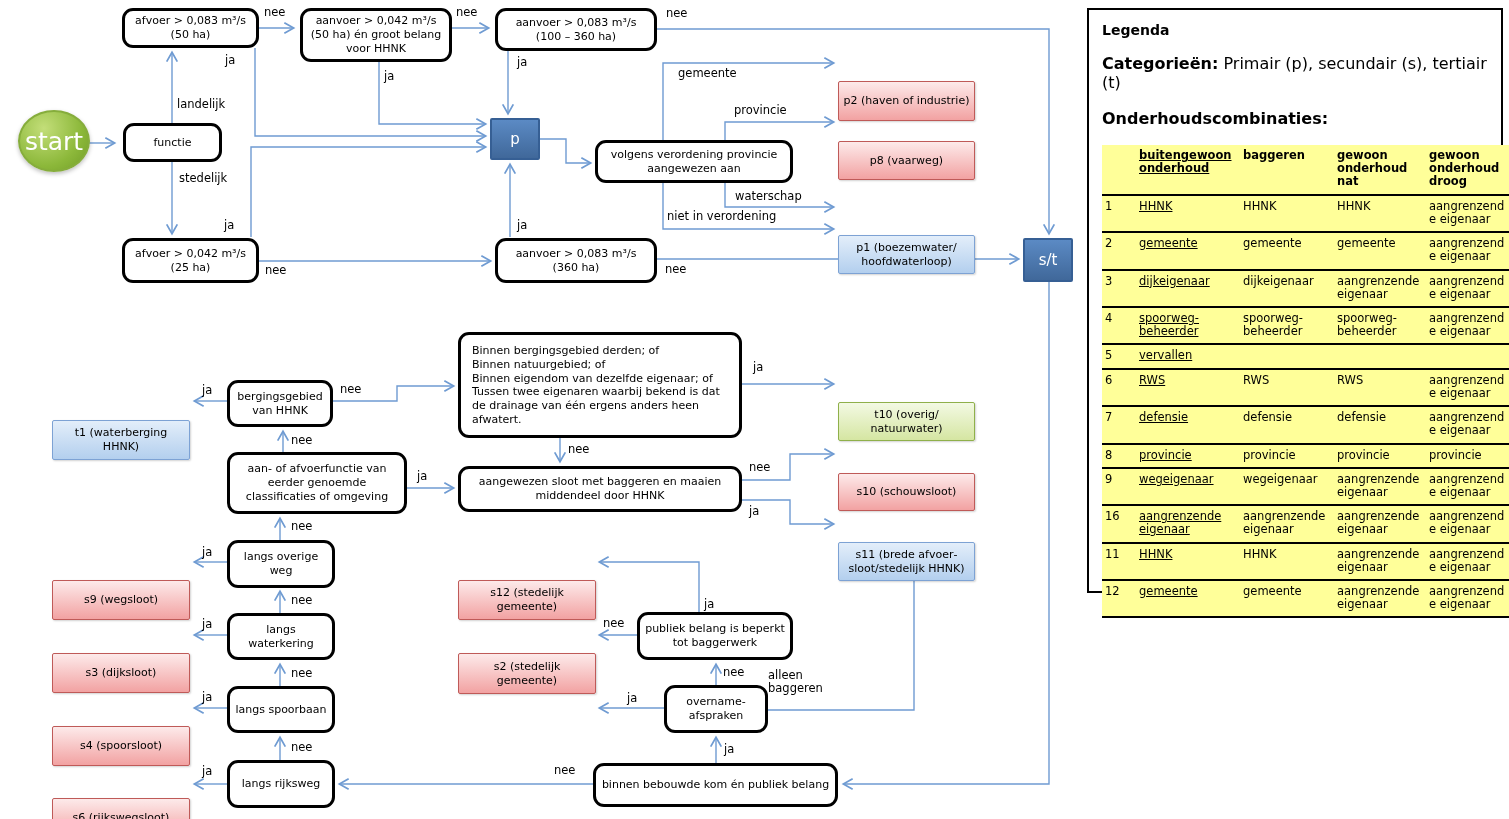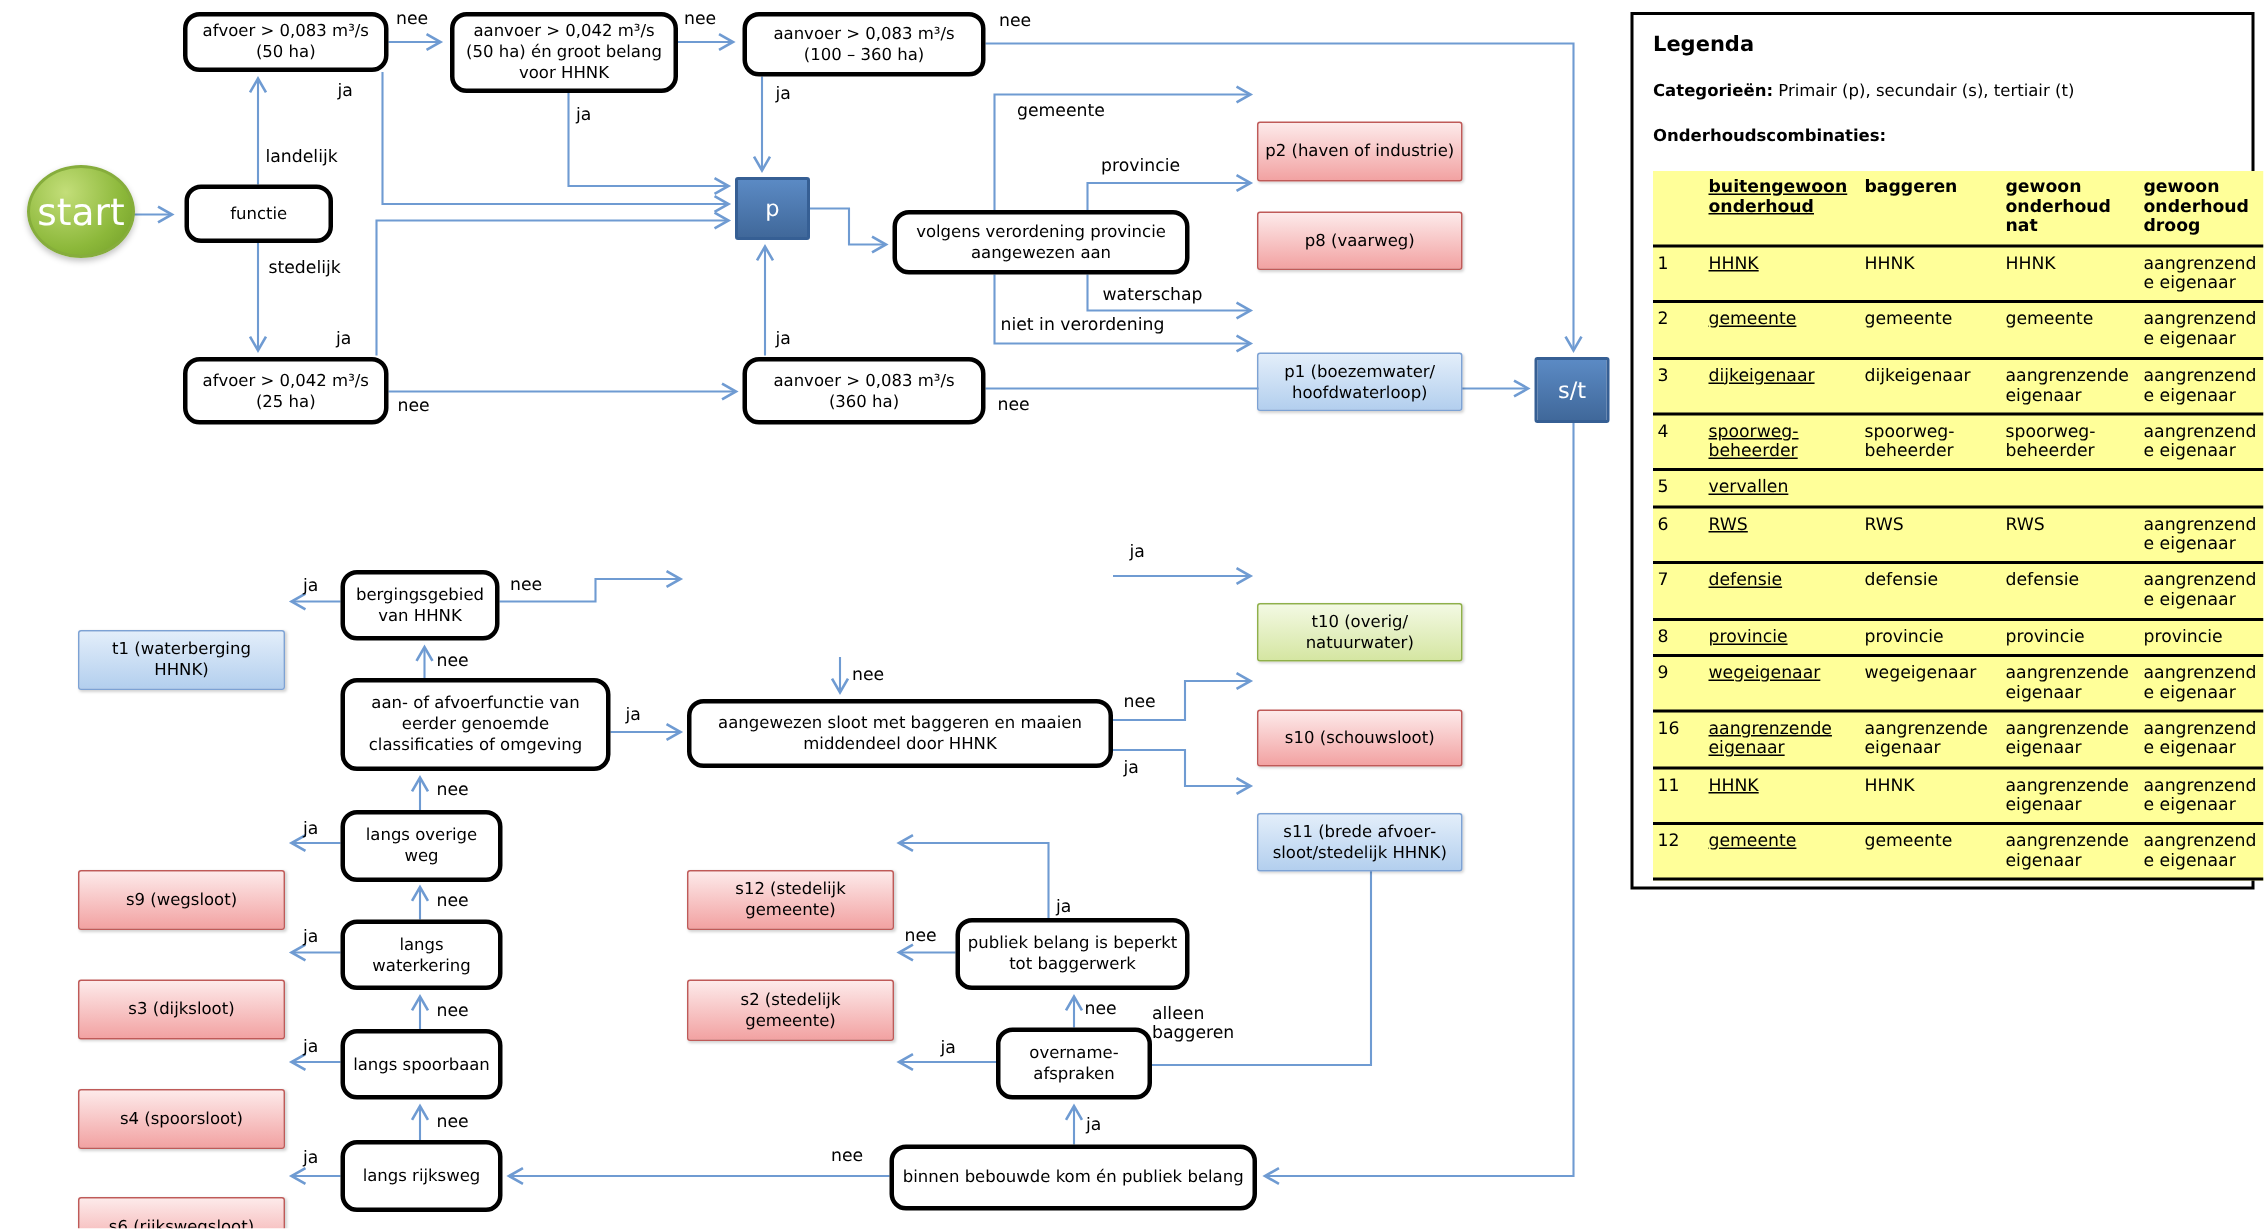--- a/index.html
+++ b/index.html
@@ -21,21 +21,21 @@
       color:#fff;font-size:25px;z-index:1;}
   .lbl{position:absolute;font-size:11.5px;line-height:1.15;z-index:2;white-space:nowrap;}
   .lbl.wrap{white-space:normal;text-align:left;}
   .bigbox{align-items:flex-start;flex-direction:column;justify-content:space-between;
           text-align:left;padding:9px 11px;}
   .bigbox div{display:block;}
   
   .legend{position:absolute;left:1087px;top:8px;width:416px;height:585px;box-sizing:border-box;
           background:#fff;border:2px solid #000;padding:12px 9px 0 13px;z-index:1;}
   .leg-title{font-weight:bold;font-size:14px;margin-bottom:16px;}
-  .leg-line{font-size:11px;margin-bottom:17px;}
+  .leg-line{font-size:16px;margin-bottom:17px;}
   .leg-line .b{font-weight:bold;}
   table.leg{border-collapse:collapse;background:#ffff99;width:382px;table-layout:fixed;
             font-size:11.5px;margin-top:4px;border-bottom:2px solid #000;}
   table.leg th,table.leg td{vertical-align:top;text-align:left;padding:4px 3px 5px 3px;
             line-height:1.15;overflow-wrap:break-word;}
   table.leg th{font-weight:bold;}
   table.leg tbody tr td{border-top:2px solid #000;}
   table.leg th:nth-child(1),table.leg td:nth-child(1){width:28px;}
   table.leg th:nth-child(2),table.leg td:nth-child(2){width:98px;text-decoration:underline;}
   table.leg th:nth-child(3),table.leg td:nth-child(3){width:88px;}
@@ -108,20 +108,26 @@
   <div class="node dec" style="left:495px;top:238px;width:162px;height:45px">aanvoer &gt; 0,083 m³/s (360 ha)</div>
   <div class="node sq" style="left:490px;top:118px;width:50px;height:42px">p</div>
   <div class="node dec" style="left:595px;top:140px;width:198px;height:43px">volgens verordening provincie aangewezen aan</div>
   <div class="node res pink" style="left:838px;top:43px;width:137px;height:40px">p2 (haven of industrie)</div>
   <div class="node res pink" style="left:838px;top:103px;width:137px;height:39px">p8 (vaarweg)</div>
   <div class="node res blue" style="left:838px;top:197px;width:137px;height:39px">p1 (boezemwater/ hoofdwaterloop)</div>
   <div class="node sq" style="left:1023px;top:238px;width:50px;height:44px">s/t</div>
 
   <div class="node res blue" style="left:52px;top:382px;width:138px;height:40px">t1 (waterberging HHNK)</div>
   <div class="node dec" style="left:227px;top:380px;width:106px;height:47px">bergingsgebied van HHNK</div>
+  <div class="node dec bigbox" style="left:458px;top:332px;width:284px;height:106px">
+    <div>Binnen bergingsgebied derden; of</div>
+    <div>Binnen natuurgebied; of</div>
+    <div>Binnen eigendom van dezelfde eigenaar; of</div>
+    <div>Tussen twee eigenaren waarbij bekend is dat de drainage van één ergens anders heen afwatert.</div>
+  </div>
   <div class="node res green" style="left:838px;top:364px;width:137px;height:39px">t10 (overig/ natuurwater)</div>
   <div class="node dec" style="left:227px;top:452px;width:180px;height:62px">aan- of afvoerfunctie van eerder genoemde classificaties of omgeving</div>
   <div class="node dec" style="left:458px;top:466px;width:284px;height:46px">aangewezen sloot met baggeren en maaien middendeel door HHNK</div>
   <div class="node res pink" style="left:838px;top:435px;width:137px;height:38px">s10 (schouwsloot)</div>
   <div class="node res blue" style="left:838px;top:504px;width:137px;height:39px">s11 (brede afvoer­sloot/stedelijk HHNK)</div>
 
   <div class="node res pink" style="left:52px;top:542px;width:138px;height:40px">s9 (wegsloot)</div>
   <div class="node dec" style="left:227px;top:540px;width:108px;height:48px">langs overige weg</div>
   <div class="node res pink" style="left:52px;top:615px;width:138px;height:40px">s3 (dijksloot)</div>
   <div class="node dec" style="left:227px;top:613px;width:108px;height:47px">langs waterkering</div>

